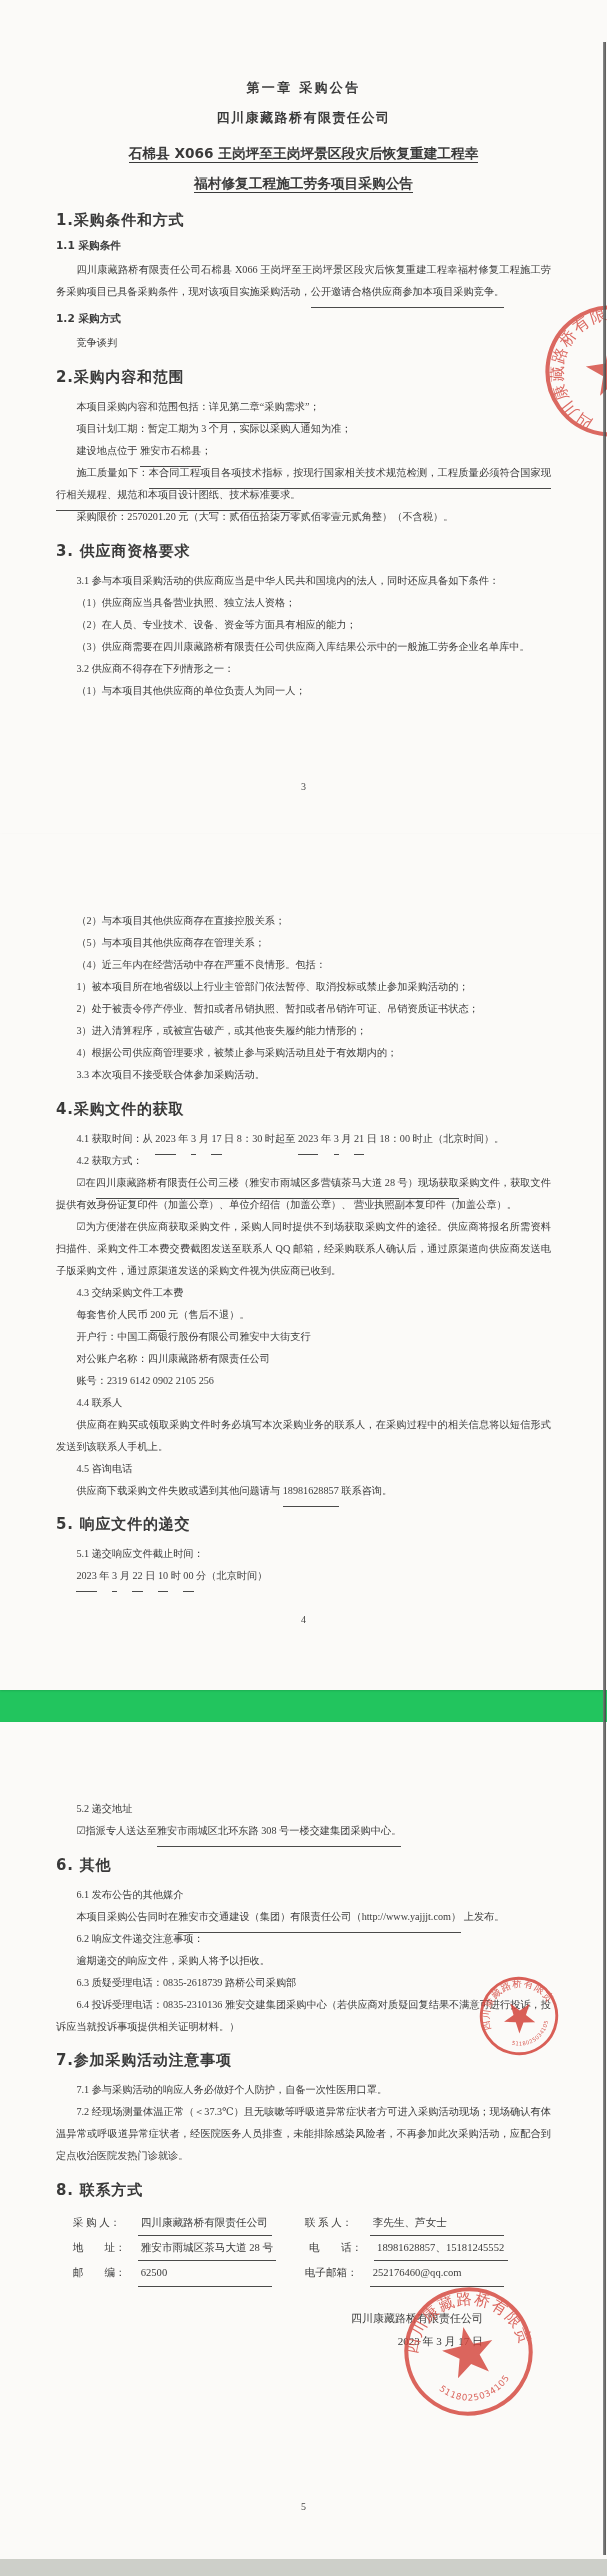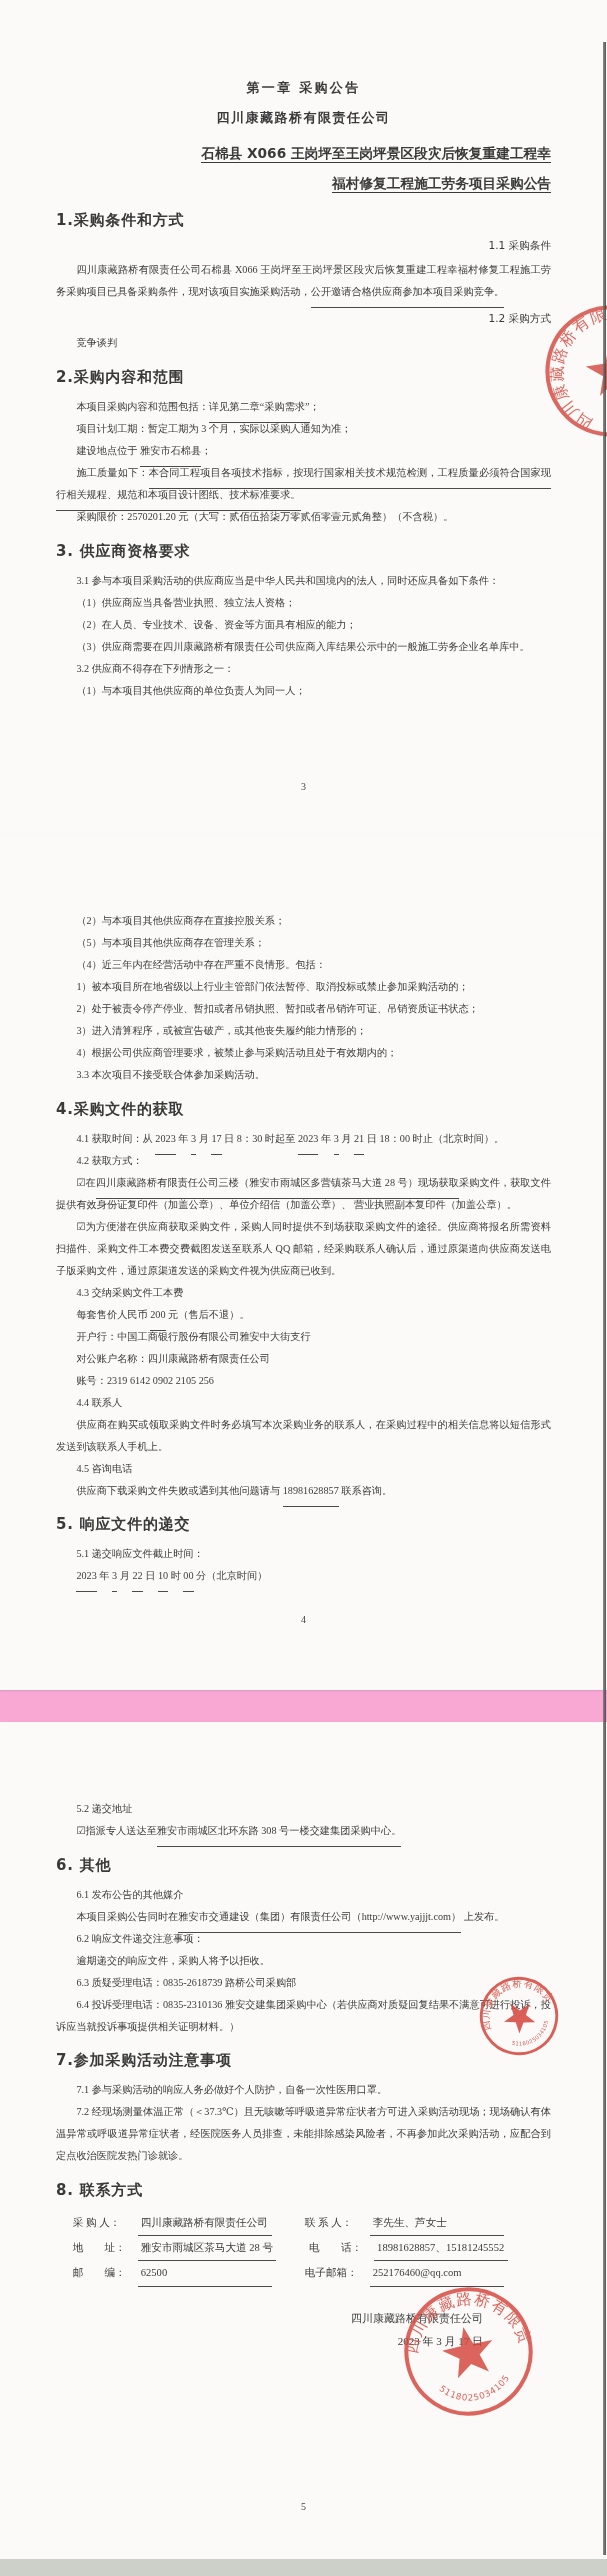--- a/index.html
+++ b/index.html
@@ -1,40 +1,40 @@
 <!DOCTYPE html>
 <html style="font-size:12px"><head>
 <meta charset="utf-8">
 <style>
   html,body{margin:0;padding:0;background:#e7e6e3;}
-  .stage{position:relative;width:607px;height:2576px;margin:0 auto;background:#f9a8d4;overflow:hidden;
+  .stage{position:relative;width:607px;height:2576px;margin:0 auto;background:#22c55e;overflow:hidden;
          font-family:"Liberation Serif","DejaVu Serif",serif;color:#3a3a3a;}
   .page{position:absolute;left:0;width:607px;background:#fbfaf8;overflow:hidden;box-shadow:0 0.8px 2.3px rgba(0,0,0,.18);}
   .page-1{top:0;height:859px;}
   .page-2{top:834px;height:856px;}
   .page-3{top:1722px;height:837px;}
   .bottom-strip{position:absolute;left:0;top:2559px;width:607px;height:17.5px;background:#cdcfc9;}
   .scan-edge{position:absolute;right:1.5px;top:42px;width:3px;height:2513px;background:linear-gradient(to right,#777,#3c3c3c);opacity:.85;}
   .content{padding:0 56px;}
   .page-1 .content{padding-top:79px;}
   .page-2 .content{padding-top:76px;}
   .page-3 .content{padding-top:76px;}
 
   .blk{position:relative;}
   .chapter{font-size:13px;font-weight:bold;text-align:center;letter-spacing:2.3px;margin-bottom:12px;
            font-family:"DejaVu Sans","Liberation Sans",sans-serif;}
   .center{font-size:13px;font-weight:bold;text-align:center;letter-spacing:1.5px;margin-bottom:10.6px;
           font-family:"DejaVu Sans","Liberation Sans",sans-serif;}
-  .titleu{font-size:13.7px;font-weight:bold;text-align:right;line-height:30px;
+  .titleu{font-size:13.7px;font-weight:bold;text-align:center;line-height:30px;
           font-family:"DejaVu Sans","Liberation Sans",sans-serif;}
   .titleu span{border-bottom:1.5px solid #3a3a3a;padding-bottom:1.5px;}
   .h1{font-size:15px;font-weight:bold;margin:13.7px 0 9px;letter-spacing:0.8px;
       font-family:"DejaVu Sans","Liberation Sans",sans-serif;}
-  .h2{font-size:10.6px;font-weight:normal;margin:9px 0 6px;
-      font-family:"DejaVu Sans","Liberation Sans",sans-serif;text-align:right;}
+  .h2{font-size:10.6px;font-weight:bold;margin:9px 0 6px;
+      font-family:"DejaVu Sans","Liberation Sans",sans-serif;}
   .para{font-size:10.2px;line-height:22px;text-align:justify;text-indent:2em;}
   .u{border-bottom:0.8px solid #4a4a4a;padding-bottom:10px;}
   .page-num{position:absolute;left:0;right:0;text-align:center;font-size:10px;color:#444;}
   .page-1 .page-num{bottom:67px;}
   .page-2 .page-num{bottom:65px;}
   .page-3 .page-num{bottom:47px;}
 
   .contact{margin:10.6px 0 0 16.7px;font-size:10.6px;}
   .contact .row{display:flex;line-height:23.5px;}
   .contact .lab{white-space:pre;width:65px;}

